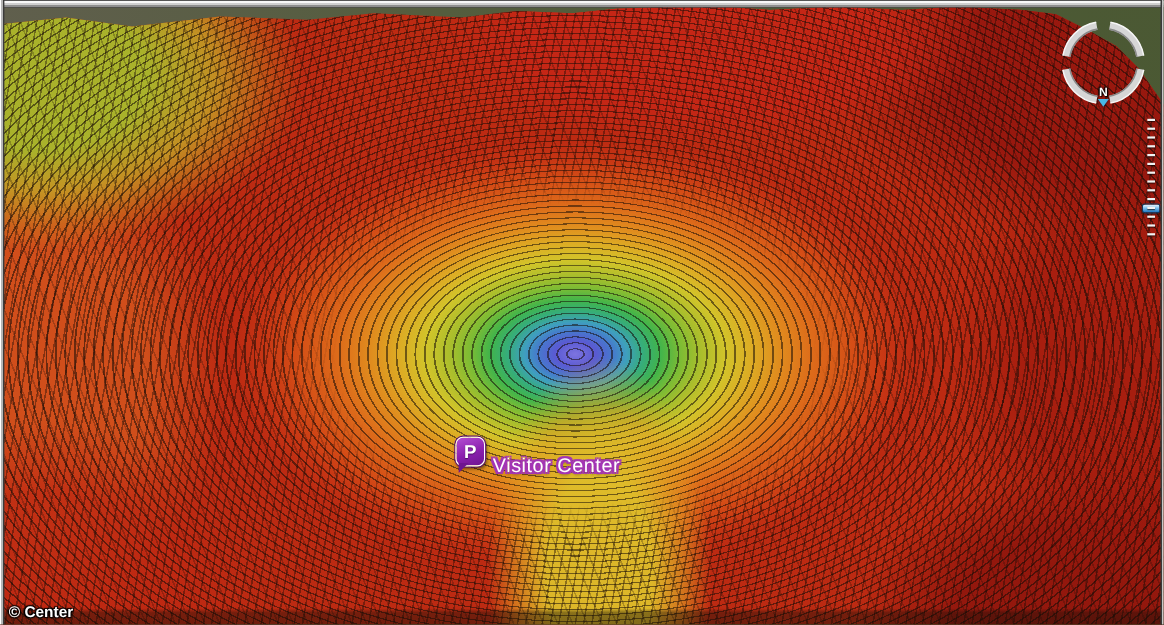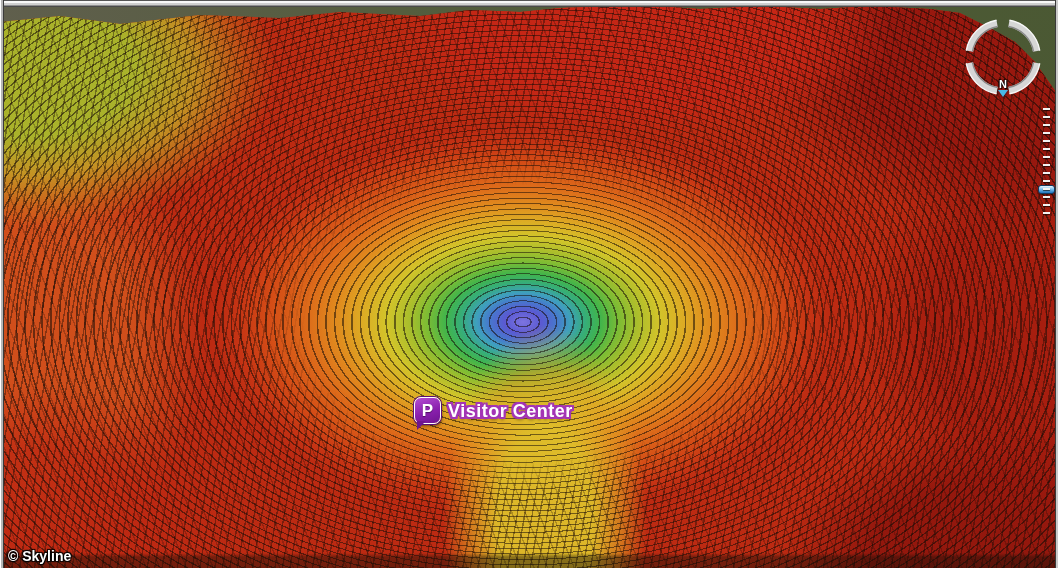--- a/index.html
+++ b/index.html
@@ -67,21 +67,21 @@
     background:linear-gradient(90deg,#3a3a3a 0 1px,#c9c9c9 1px 3px);}
   
   .placemark{position:absolute;left:414px;top:397px;display:flex;align-items:flex-start;z-index:30;cursor:pointer;}
   .pin{position:relative;width:25px;height:25px;border-radius:7px;
     background:linear-gradient(160deg,#b44fd2 0%,#8a1fae 55%,#6e1590 100%);
     border:1px solid #fff;box-shadow:0 0 0 1px #5a0f75,1px 2px 3px rgba(0,0,0,.5);
     display:flex;align-items:center;justify-content:center;}
   .pin-letter{color:#fff;font-weight:bold;font-size:17px;line-height:1;text-shadow:0 1px 1px rgba(0,0,0,.45);}
   .pin-tail{position:absolute;left:2px;bottom:-7px;width:0;height:0;
     border-top:9px solid #6e1590;border-right:9px solid transparent;}
-  .placemark-label{margin-left:7px;margin-top:4px;color:#fff;font-weight:bold;font-size:18px;letter-spacing:.5px;
+  .placemark-label{margin-left:7px;margin-top:16px;color:#fff;font-weight:normal;font-size:18px;letter-spacing:.5px;
     text-shadow:-2px -2px 0 #a335b5,-2px 0 0 #a335b5,-2px 2px 0 #a335b5,0 -2px 0 #a335b5,
       0 2px 0 #a335b5,2px -2px 0 #a335b5,2px 0 0 #a335b5,2px 2px 0 #a335b5,0 3px 3px rgba(0,0,0,.45);}
   
   .compass{position:absolute;left:963px;top:17px;width:80px;height:80px;z-index:35;cursor:pointer;}
   .north{position:absolute;left:963px;top:78px;width:80px;z-index:36;text-align:center;cursor:pointer;}
   .north-letter{color:#fff;font-size:11px;font-weight:bold;
     text-shadow:0 0 2px #000,1px 1px 1px #000,-1px -1px 1px #000;}
   .north-arrow{width:0;height:0;margin:0 auto;border-left:5px solid transparent;
     border-right:5px solid transparent;border-top:7px solid #49b8e8;
     filter:drop-shadow(0 1px 1px rgba(0,0,40,.6));}
@@ -154,19 +154,19 @@
       <div class="tick" style="top: 48px;"></div>
       <div class="tick" style="top: 56px;"></div>
       <div class="tick" style="top: 64px;"></div>
       <div class="tick" style="top: 72px;"></div>
       <div class="tick" style="top: 80px;"></div>
       <div class="tick" style="top: 88px;"></div>
       <div class="tick" style="top: 96px;"></div>
       <div class="tick" style="top: 104px;"></div>
     </div>
 
-  <div class="copyright">© Skyline</div>
+  <div class="copyright">© Center</div>
 
   <div class="bevel-top"></div>
   <div class="bevel-left"></div>
   <div class="bevel-right"></div>
 
 </div>
 
 </body></html>

